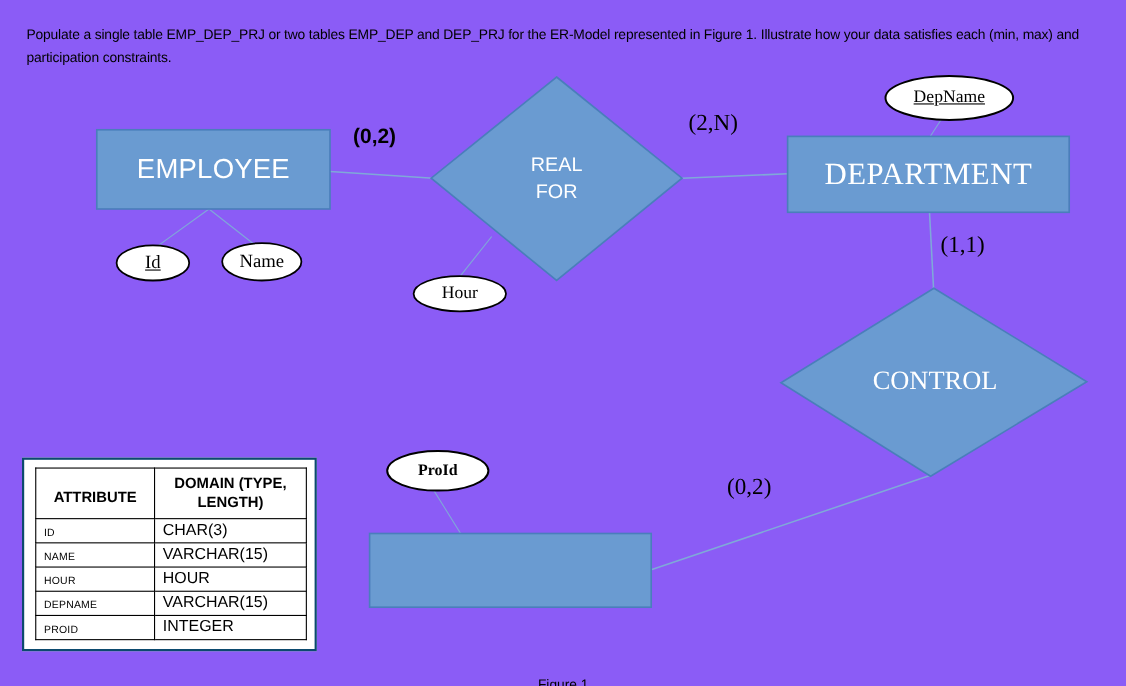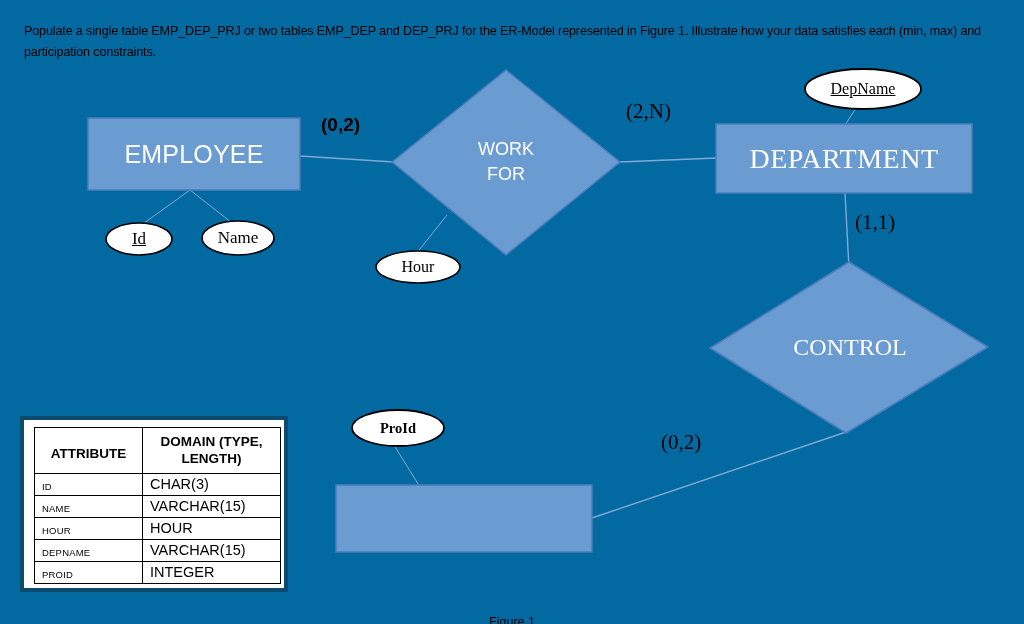--- a/index.html
+++ b/index.html
@@ -9,21 +9,21 @@
   }
   body {
     font-family: "Liberation Sans", sans-serif;
     color: #000000;
   }
   #page {
     position: relative;
     width: 1024px;
     height: 624px;
     overflow: hidden;
-    background: #0369a1;
+    background: #8b5cf6;
   }
 
   
   #prompt {
     position: absolute;
     left: 24px;
     top: 8px;
     width: 976px;
     font-family: "Liberation Sans", sans-serif;
     font-size: 12.6px;
@@ -100,21 +100,21 @@
     font-weight: bold;
   }
 
   
   #table-frame {
     position: absolute;
     left: 20px;
     top: 416px;
     width: 268px;
     height: 176px;
-    border: 4px solid #0c4a6e;
+    border: 2px solid #0c4a6e;
     background: #ffffff;
     box-sizing: border-box;
   }
   #domain-table {
     position: absolute;
     left: 10px;
     top: 7px;
     border-collapse: collapse;
     background: #ffffff;
   }
@@ -206,21 +206,21 @@
 
     <ellipse cx="398" cy="428" rx="46" ry="18" fill="#ffffff" stroke="#000000" stroke-width="1.8"></ellipse>
   </svg>
 
   <div class="shape-label entity-label sans" style="left:88px; top:118px; width:212px; height:72px;">EMPLOYEE</div>
 
   <div class="shape-label entity-label" style="left:716px; top:124px; width:256px; height:69px;">DEPARTMENT</div>
 
 
   <div class="shape-label rel-label" style="left:432px; top:118px; width:148px; height:88px;">
-    <span>WORK</span>
+    <span>REAL</span>
     <span>FOR</span>
   </div>
 
   <div class="shape-label rel-label serif" style="left:760px; top:320px; width:180px; height:54px;">
     <span>CONTROL</span>
   </div>
 
   <div class="attr-label" style="left:106px; top:227px; width:66px; height:24px; font-size:17px;">
     <span class="u">Id</span>
   </div>

